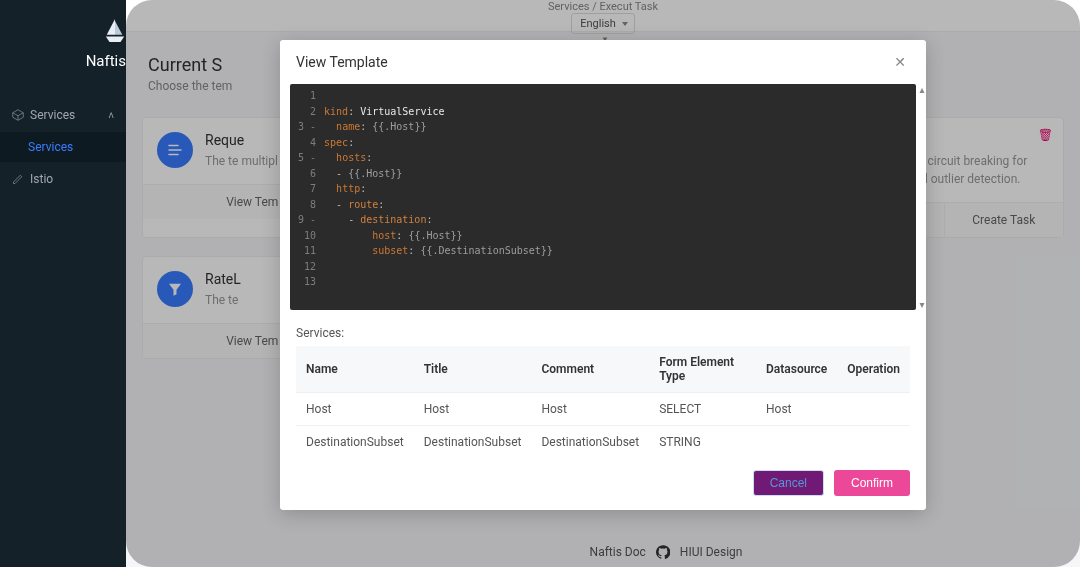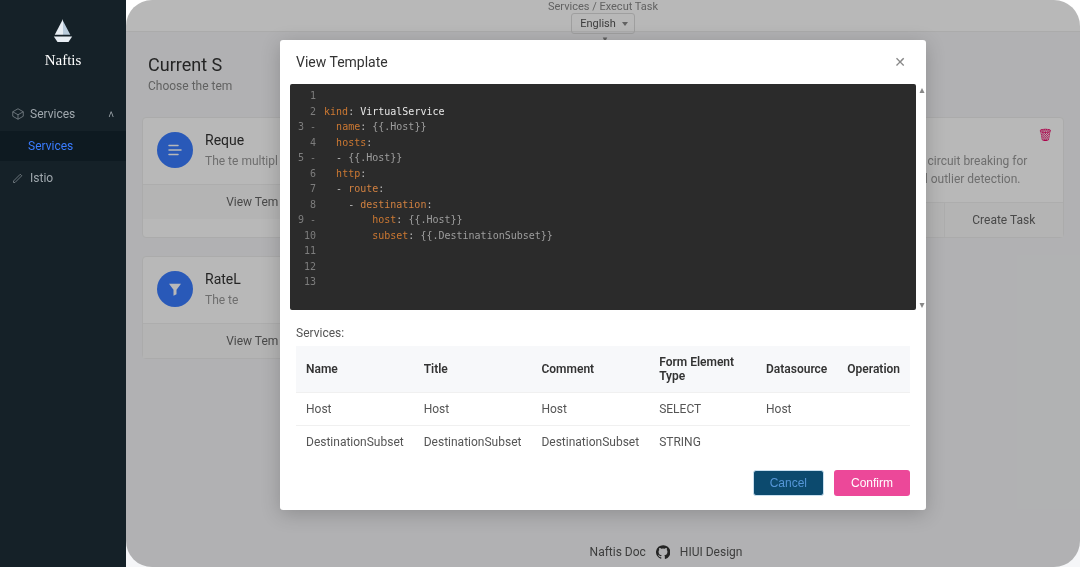--- a/index.html
+++ b/index.html
@@ -1,21 +1,21 @@
 <!DOCTYPE html>
 <html><head>
 <meta charset="utf-8">
 <style>
   * { box-sizing: border-box; margin: 0; padding: 0; }
   html, body { height: 100%; font-family: -apple-system, BlinkMacSystemFont, "Segoe UI", Roboto, sans-serif; font-size: 13px; color: #333; }
   body { display: flex; background: #f5f6f8; overflow: hidden; }
 
   
   .sidebar { width: 126px; background: #152128; color: #a0a8ae; display: flex; flex-direction: column; align-items: stretch; padding-top: 18px; }
-  .logo-wrap { display: flex; flex-direction: column; align-items: center; margin-bottom: 28px; font-family: Liberation Serif, serif; }
+  .logo-wrap { display: flex; flex-direction: column; align-items: flex-end; margin-bottom: 28px; }
   .logo-icon { width: 22px; height: 26px; margin-bottom: 8px; }
   .logo-text { color: #fff; font-size: 15px; }
   .nav { display: flex; flex-direction: column; }
   .nav-item { display: flex; align-items: center; padding: 10px 12px 10px 12px; cursor: pointer; font-size: 12px; }
   .nav-item .ic { width: 12px; height: 12px; margin-right: 6px; opacity: .8; }
   .nav-item .chev { margin-left: auto; font-size: 10px; }
   .nav-sub { padding: 8px 12px 8px 28px; font-size: 12px; cursor: pointer; }
   .nav-sub.active { background: #0e1a21; color: #3a7cff; }
 
   
@@ -73,21 +73,21 @@
   .code-scroll { position:absolute; top:0; right:-12px; bottom:0; width:12px; display:flex; flex-direction:column; align-items:center; color:#888; font-size:10px; pointer-events:none;}
   .code-scroll .arr { cursor:pointer; pointer-events:auto;}
 
   .vars-label { font-size: 12px; color: #555; margin: 16px 16px 6px 16px; }
   .vars-table { margin: 0 16px; border-collapse: collapse; width: calc(100% - 32px); font-size: 12px; }
   .vars-table th { text-align: left; font-weight: 600; color: #333; background: #f7f8fa; padding: 9px 10px; }
   .vars-table td { padding: 9px 10px; color: #555; border-top: 1px solid #f0f0f0; }
 
   .modal-footer { display: flex; justify-content: flex-end; gap: 10px; padding: 12px 16px 14px 16px; }
   .btn { padding: 5px 16px; font-size: 12px; border-radius: 3px; cursor: pointer; border: 1px solid transparent; }
-  .btn-cancel { background: #0c4a6e; border-color: #bcd; color: #5a8; border-color:#c8dfef; color:#5596d8;}
+  .btn-cancel { background: #701a75; border-color: #bcd; color: #5a8; border-color:#c8dfef; color:#5596d8;}
   .btn-confirm { background: #ec4899; color: #fff; }
 
   
 </style>
 </head>
 <body>
 
 <aside class="sidebar">
   <div class="logo-wrap">
     <svg class="logo-icon" viewBox="0 0 24 28">
@@ -230,20 +230,21 @@
                 <div>9 -</div>
                 <div>10</div>
                 <div>11</div>
                 <div>12</div>
                 <div>13</div>
               </div>
             <div class="code-lines" id="code-lines">
                 <div></div>
                 <div><span class="tok-key">kind</span>: <span class="tok-ident">VirtualService</span></div>
                 <div>  <span class="tok-key">name</span>: <span class="tok-var">{{.Host}}</span></div>
+                <div><span class="tok-key">spec</span>:</div>
                 <div>  <span class="tok-key">hosts</span>:</div>
                 <div>  - <span class="tok-var">{{.Host}}</span></div>
                 <div>  <span class="tok-key">http</span>:</div>
                 <div>  - <span class="tok-prop">route</span>:</div>
                 <div>    - <span class="tok-prop">destination</span>:</div>
                 <div>        <span class="tok-key">host</span>: <span class="tok-var">{{.Host}}</span></div>
                 <div>        <span class="tok-key">subset</span>: <span class="tok-var">{{.DestinationSubset}}</span></div>
                 <div></div>
               </div>
           </div>

